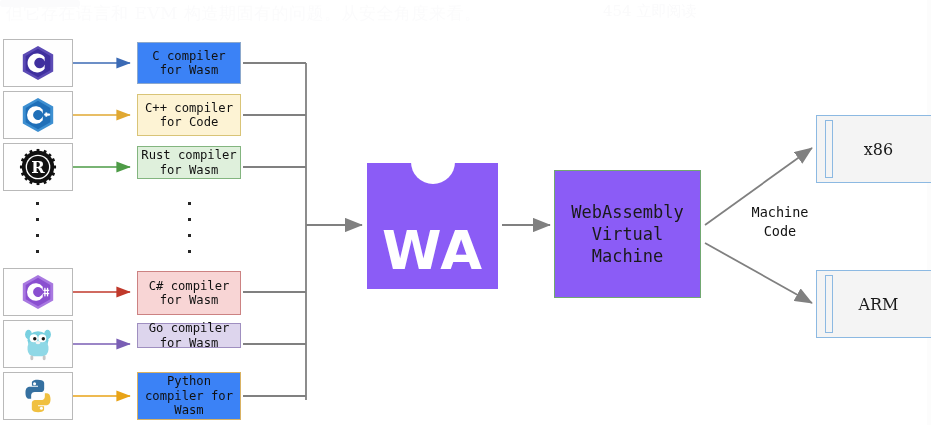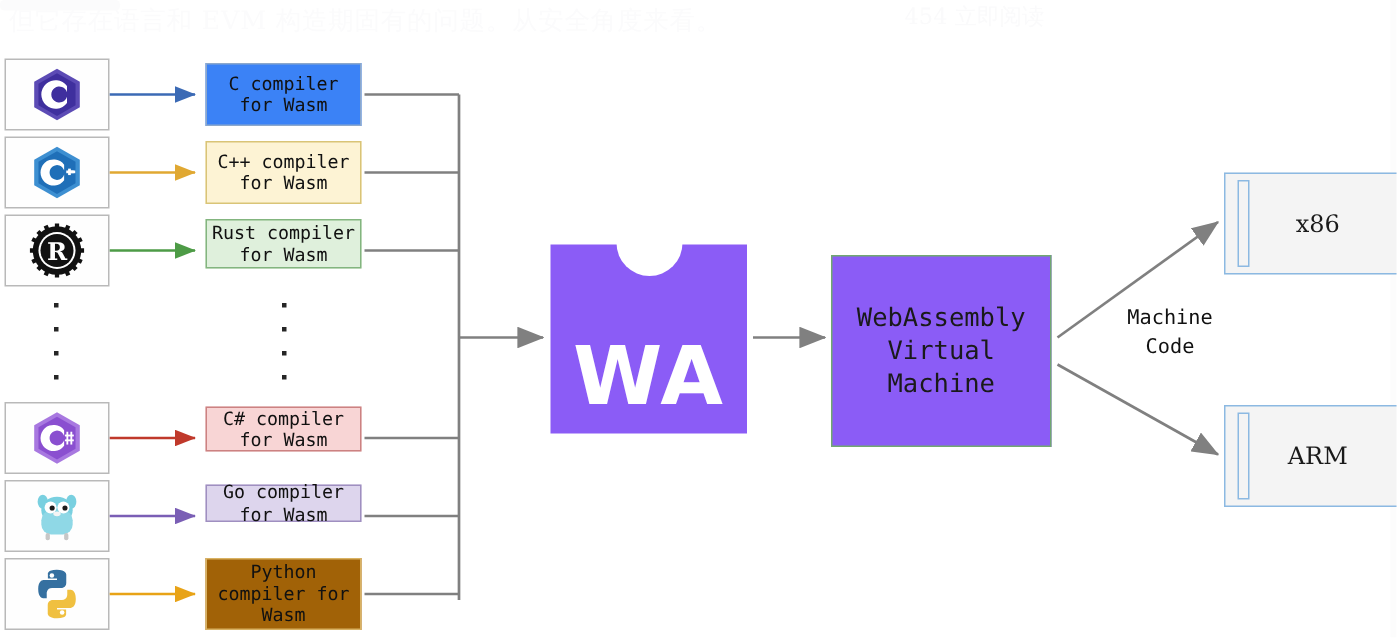--- a/index.html
+++ b/index.html
@@ -241,28 +241,28 @@
       <path d="M19.8,3 C13,3 13.6,6 13.6,6 l0,3.2 l6.4,0 l0,1 l-8.9,0 c0,0 -4.3,-0.5 -4.3,6.3 c0,6.8 3.8,6.5 3.8,6.5 l2.2,0 l0,-3.4 c0,0 -0.1,-3.8 3.7,-3.8 l6.4,0 c0,0 3.6,0.06 3.6,-3.5 l0,-5.9 C26.5,6.4 26.6,3 19.8,3 z" fill="#3570a0"></path>
       <circle cx="16.4" cy="7" r="1.6" fill="#ffffff"></circle>
       <path d="M20.2,37 C27,37 26.4,34 26.4,34 l0,-3.2 l-6.4,0 l0,-1 l8.9,0 c0,0 4.3,0.5 4.3,-6.3 c0,-6.8 -3.8,-6.5 -3.8,-6.5 l-2.2,0 l0,3.4 c0,0 0.1,3.8 -3.7,3.8 l-6.4,0 c0,0 -3.6,-0.06 -3.6,3.5 l0,5.9 C13.5,33.6 13.4,37 20.2,37 z" fill="#f0c040"></path>
       <circle cx="23.6" cy="33" r="1.6" fill="#ffffff"></circle>
     </svg>
   </div>
 
   <div class="comp" style="left:137px;top:42px;height:42px;background:#3b82f6;border-color:#8ca8cc;">C compiler
 for Wasm</div>
   <div class="comp" style="left:137px;top:94px;height:42px;background:#fdf3d4;border-color:#d9c477;">C++ compiler
-for Wasm</div>
+for Code</div>
   <div class="comp" style="left:137px;top:146px;height:33px;background:#dff0dc;border-color:#83b57f;">Rust compiler
 for Wasm</div>
-  <div class="comp" style="left:137px;top:271px;height:30px;background:#f8d5d5;border-color:#cc8282;">C# compiler
+  <div class="comp" style="left:137px;top:271px;height:44px;background:#f8d5d5;border-color:#cc8282;">C# compiler
 for Wasm</div>
   <div class="comp" style="left:137px;top:323px;height:25px;background:#ddd5ed;border-color:#9f8fc0;">Go compiler
 for Wasm</div>
-  <div class="comp" style="left:137px;top:372px;height:48px;background:#a16207;border-color:#d9b263;">Python
+  <div class="comp" style="left:137px;top:372px;height:48px;background:#3b82f6;border-color:#d9b263;">Python
 compiler for
 Wasm</div>
 
   <div class="dots" style="left:36px;top:202px;">
       <i></i>
       <i></i>
       <i></i>
       <i></i>
     </div>
   <div class="dots" style="left:188px;top:202px;">

